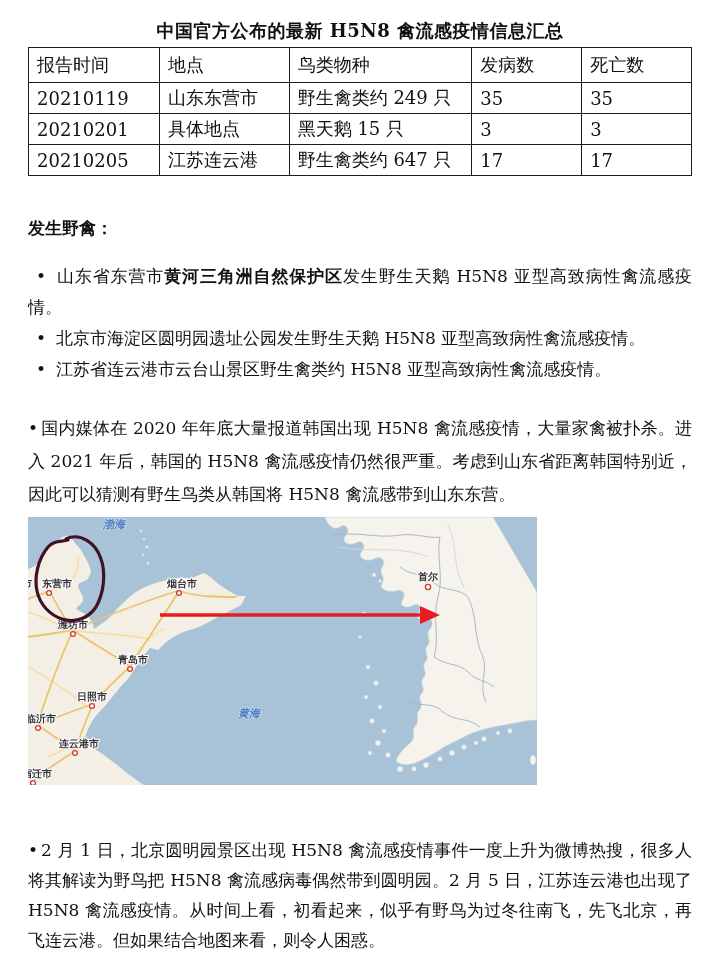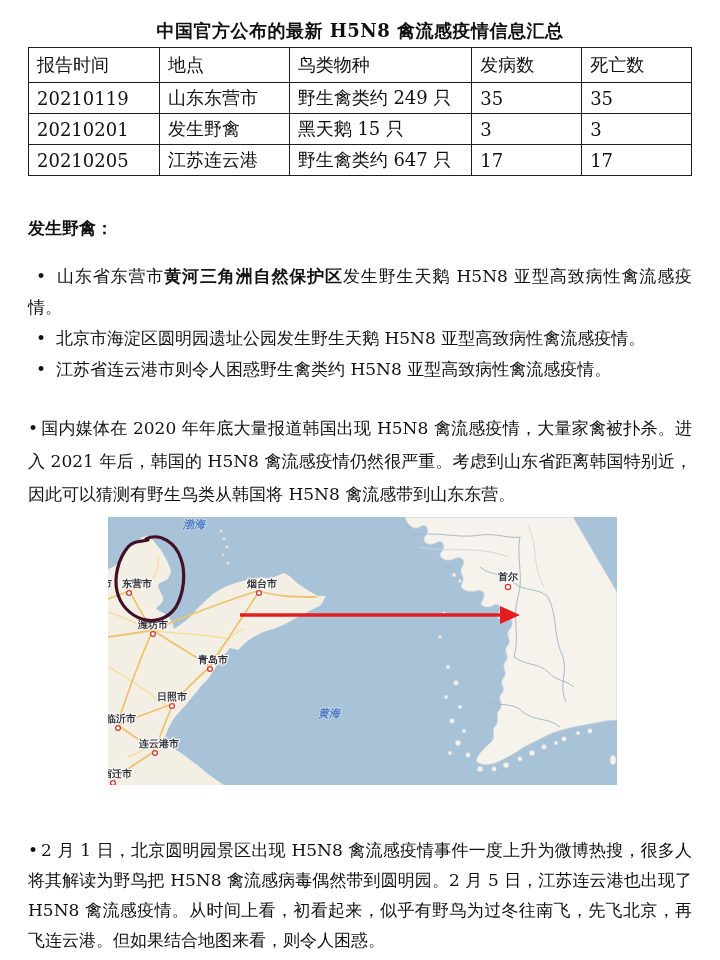--- a/index.html
+++ b/index.html
@@ -27,21 +27,21 @@
   .sect-heading { margin-top:41px; font-size:17px; font-weight:bold; line-height:22px; }
   .loc-list { margin-top:22px; }
   .li { font-size:17px; line-height:31px; text-align:justify; }
   .bullet { display:inline-block; width:28px; text-align:left; padding-left:8px; }
   .hl-bold { font-weight:bold; }
   .hl-kai { font-weight:normal; }
   .para { font-size:17px; text-align:justify; }
   .para2 { margin-top:27px; line-height:33px; }
   .para3 { margin-top:50px; line-height:30px; }
   .b2 { padding-right:3px; }
-  .map-wrap { margin-top:6px; margin-left:80px; width:451px; height:268px; position:relative; }
+  .map-wrap { margin-top:6px; width:451px; height:268px; position:relative; }
   .map-wrap svg { display:block; }
   .city-label {
     font-family:"DejaVu Sans","Liberation Sans",sans-serif;
     font-size:10px; font-weight:bold; fill:#33333a;
     paint-order:stroke; stroke:#ffffff; stroke-width:2px;
   }
   .sea-label {
     font-family:"DejaVu Sans","Liberation Sans",sans-serif;
     font-size:11px; font-weight:bold; font-style:italic; fill:#4d7ec4;
     paint-order:stroke; stroke:rgba(255,255,255,0.35); stroke-width:1.5px;
@@ -75,41 +75,41 @@
       <tbody>
         <tr>
           <td>20210119</td>
           <td>山东东营市</td>
           <td>野生禽类约 249 只</td>
           <td>35</td>
           <td>35</td>
         </tr>
         <tr>
           <td>20210201</td>
-          <td>发生野禽</td>
+          <td>具体地点</td>
           <td>黑天鹅 15 只</td>
           <td>3</td>
           <td>3</td>
         </tr>
         <tr>
           <td>20210205</td>
           <td>江苏连云港</td>
           <td>野生禽类约 647 只</td>
           <td>17</td>
           <td>17</td>
         </tr>
       </tbody>
     </table>
 
     <p class="sect-heading">发生野禽：</p>
 
     <div class="loc-list">
       <p class="li"><span class="bullet">•</span><span>山东省东营市</span><span class="hl-bold">黄河三角洲自然保护区</span><span>发生野生天鹅 H5N8 亚型高致病性禽流感疫情。</span></p>
       <p class="li"><span class="bullet">•</span><span>北京市海淀区</span><span class="hl-kai">圆明园遗址公园</span><span>发生野生天鹅 H5N8 亚型高致病性禽流感疫情。</span></p>
-      <p class="li"><span class="bullet">•</span><span>江苏省连云港市</span><span class="hl-kai">则令人困惑</span><span>野生禽类约 H5N8 亚型高致病性禽流感疫情。</span></p>
+      <p class="li"><span class="bullet">•</span><span>江苏省连云港市</span><span class="hl-kai">云台山景区</span><span>野生禽类约 H5N8 亚型高致病性禽流感疫情。</span></p>
     </div>
 
     <p class="para para2"><span class="b2">•</span><span>国内媒体在 2020 年年底大量报道韩国出现 H5N8 禽流感疫情，大量家禽被扑杀。进入 2021 年后，韩国的 H5N8 禽流感疫情仍然很严重。考虑到山东省距离韩国特别近，因此可以猜测有野生鸟类从韩国将 H5N8 禽流感带到山东东营。</span></p>
 
     <div class="map-wrap">
       <svg width="509" height="268" viewBox="0 0 509 268">
 
         <rect x="0" y="0" width="509" height="268" fill="#a8c2d8"></rect>
 
         <path fill="#f3efe4" d="

